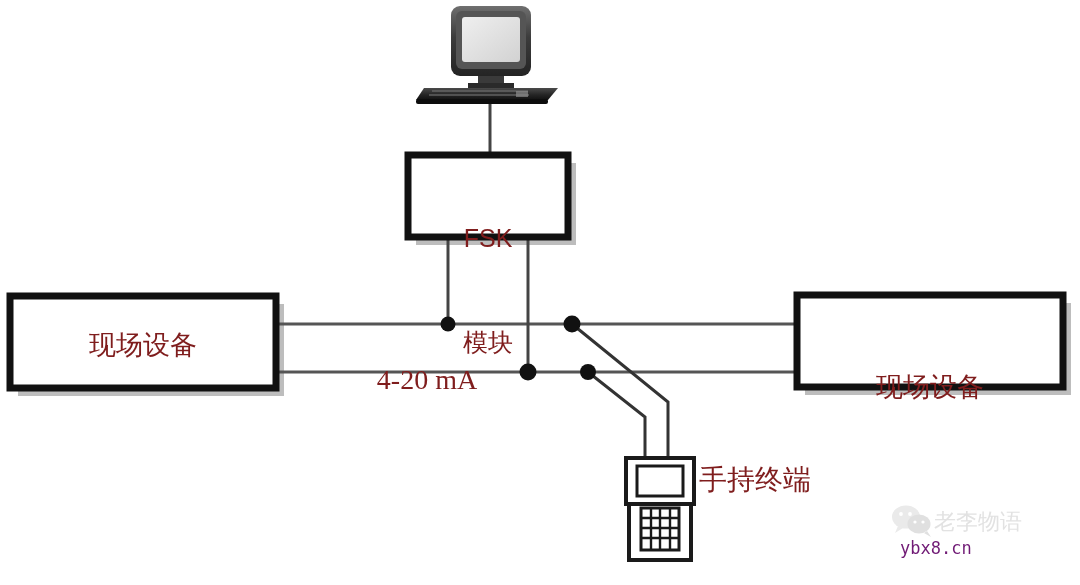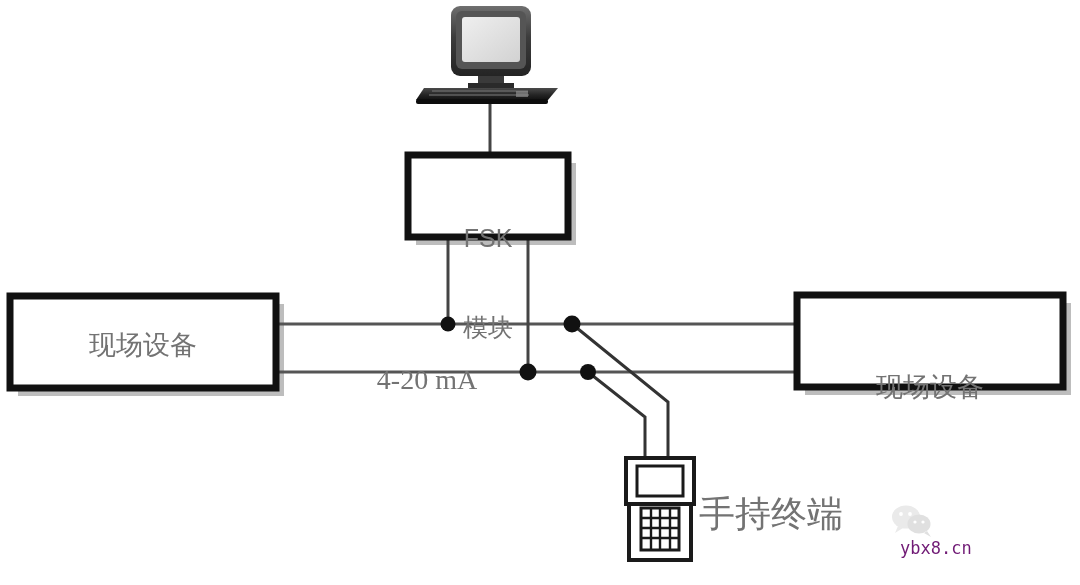--- a/index.html
+++ b/index.html
@@ -18,21 +18,21 @@
   svg.layer {
     position: absolute;
     top: 0;
     left: 0;
     width: 1080px;
     height: 585px;
   }
   .txt {
     position: absolute;
     white-space: pre;
-    color: #737373;
+    color: #7f1d1d;
     line-height: 1.15;
   }
   .box-label {
     text-align: center;
     font-family: "Liberation Sans", sans-serif;
   }
   #label-left {
     left: 10px;
     top: 330px;
     width: 266px;
@@ -53,35 +53,35 @@
     font-size: 27px;
     margin-top: 4px;
   }
   #label-fsk-wrap {
     left: 408px;
     top: 166px;
     width: 160px;
     font-size: 25px;
   }
   #label-fsk-sub {
-    margin-top: 3px;
+    margin-top: 18px;
   }
   #label-current {
     left: 352px;
     top: 332px;
     width: 150px;
     text-align: center;
     font-family: "Liberation Serif", serif;
     font-size: 28px;
     margin-top: 32px;
   }
   #label-handheld {
     left: 699px;
-    top: 493px;
-    font-size: 36px;
+    top: 464px;
+    font-size: 28px;
   }
   
   #watermark {
     position: absolute;
     left: 890px;
     top: 505px;
     width: 180px;
     height: 70px;
   }
   #wm-text {
@@ -229,16 +229,17 @@
     <svg width="44" height="32" viewBox="0 0 44 32">
       <ellipse cx="16" cy="12" rx="14" ry="11.5" fill="#eaeaea"></ellipse>
       <path d="M 8 21 L 5 28 L 13 23 Z" fill="#eaeaea"></path>
       <circle cx="11" cy="9" r="1.9" fill="#ffffff"></circle>
       <circle cx="20" cy="9" r="1.9" fill="#ffffff"></circle>
       <ellipse cx="29" cy="19" rx="11.5" ry="9.5" fill="#e0e0e0"></ellipse>
       <path d="M 37 26 L 41 32 L 34 28 Z" fill="#e0e0e0"></path>
       <circle cx="25" cy="17" r="1.6" fill="#ffffff"></circle>
       <circle cx="33" cy="17" r="1.6" fill="#ffffff"></circle>
     </svg>
+    <div id="wm-text">老李物语</div>
     <div id="wm-url">ybx8.cn</div>
   </div>
 
 </div>
 
 </body></html>

